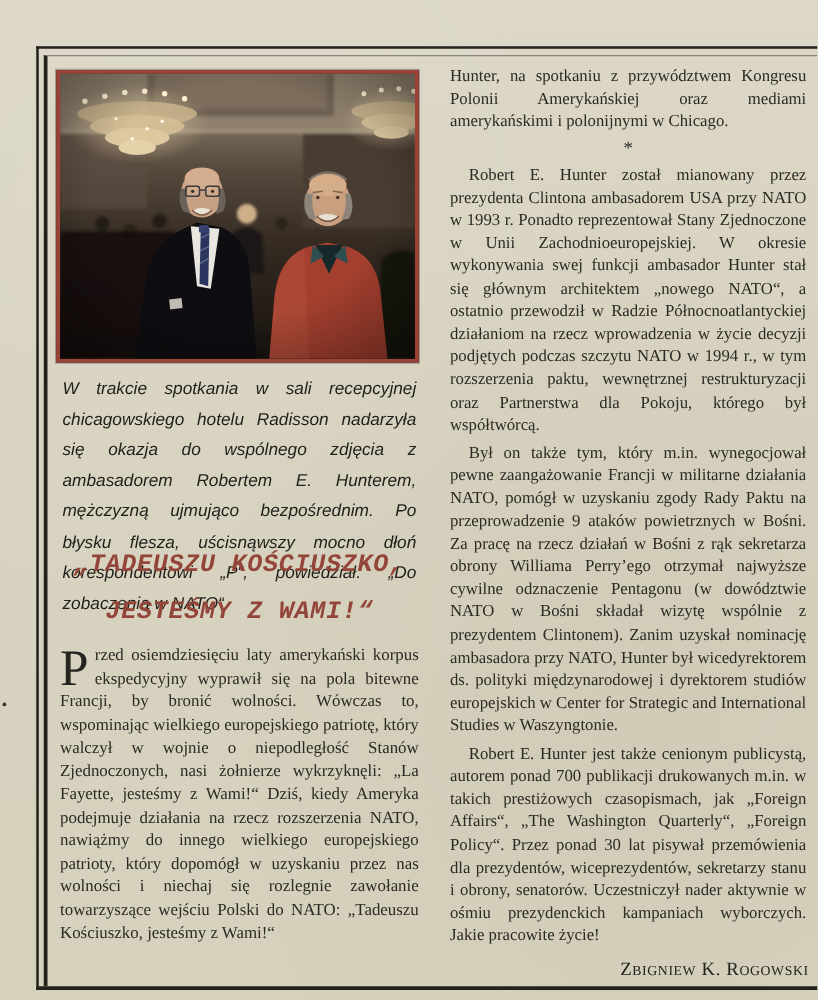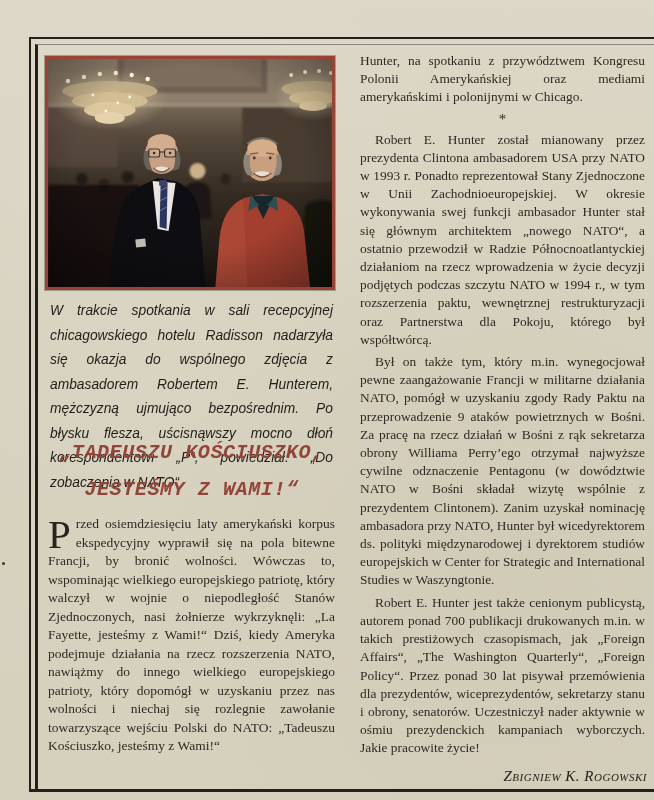--- a/index.html
+++ b/index.html
@@ -56,21 +56,20 @@
     float:left;font-size:41px;line-height:32px;padding:3px 5px 0 0;
     font-weight:normal;color:#26241f;
   }
   .separator{
     text-align:center;font-size:15px;line-height:16px;margin:4px 0 4px 0;color:#2c2a24;
   }
   .byline{
     margin-top:9px;text-align:right;font-variant:small-caps;
     font-size:15px;letter-spacing:.5px;color:#23221e;padding-right:2px;
     white-space:nowrap;
-    font-style:italic;
   }
 </style>
 </head>
 <body>
 
 <div class="frame-outer"></div>
 <div class="frame-accent"></div>
 <div class="speck"></div>
 
 <figure class="photo">

